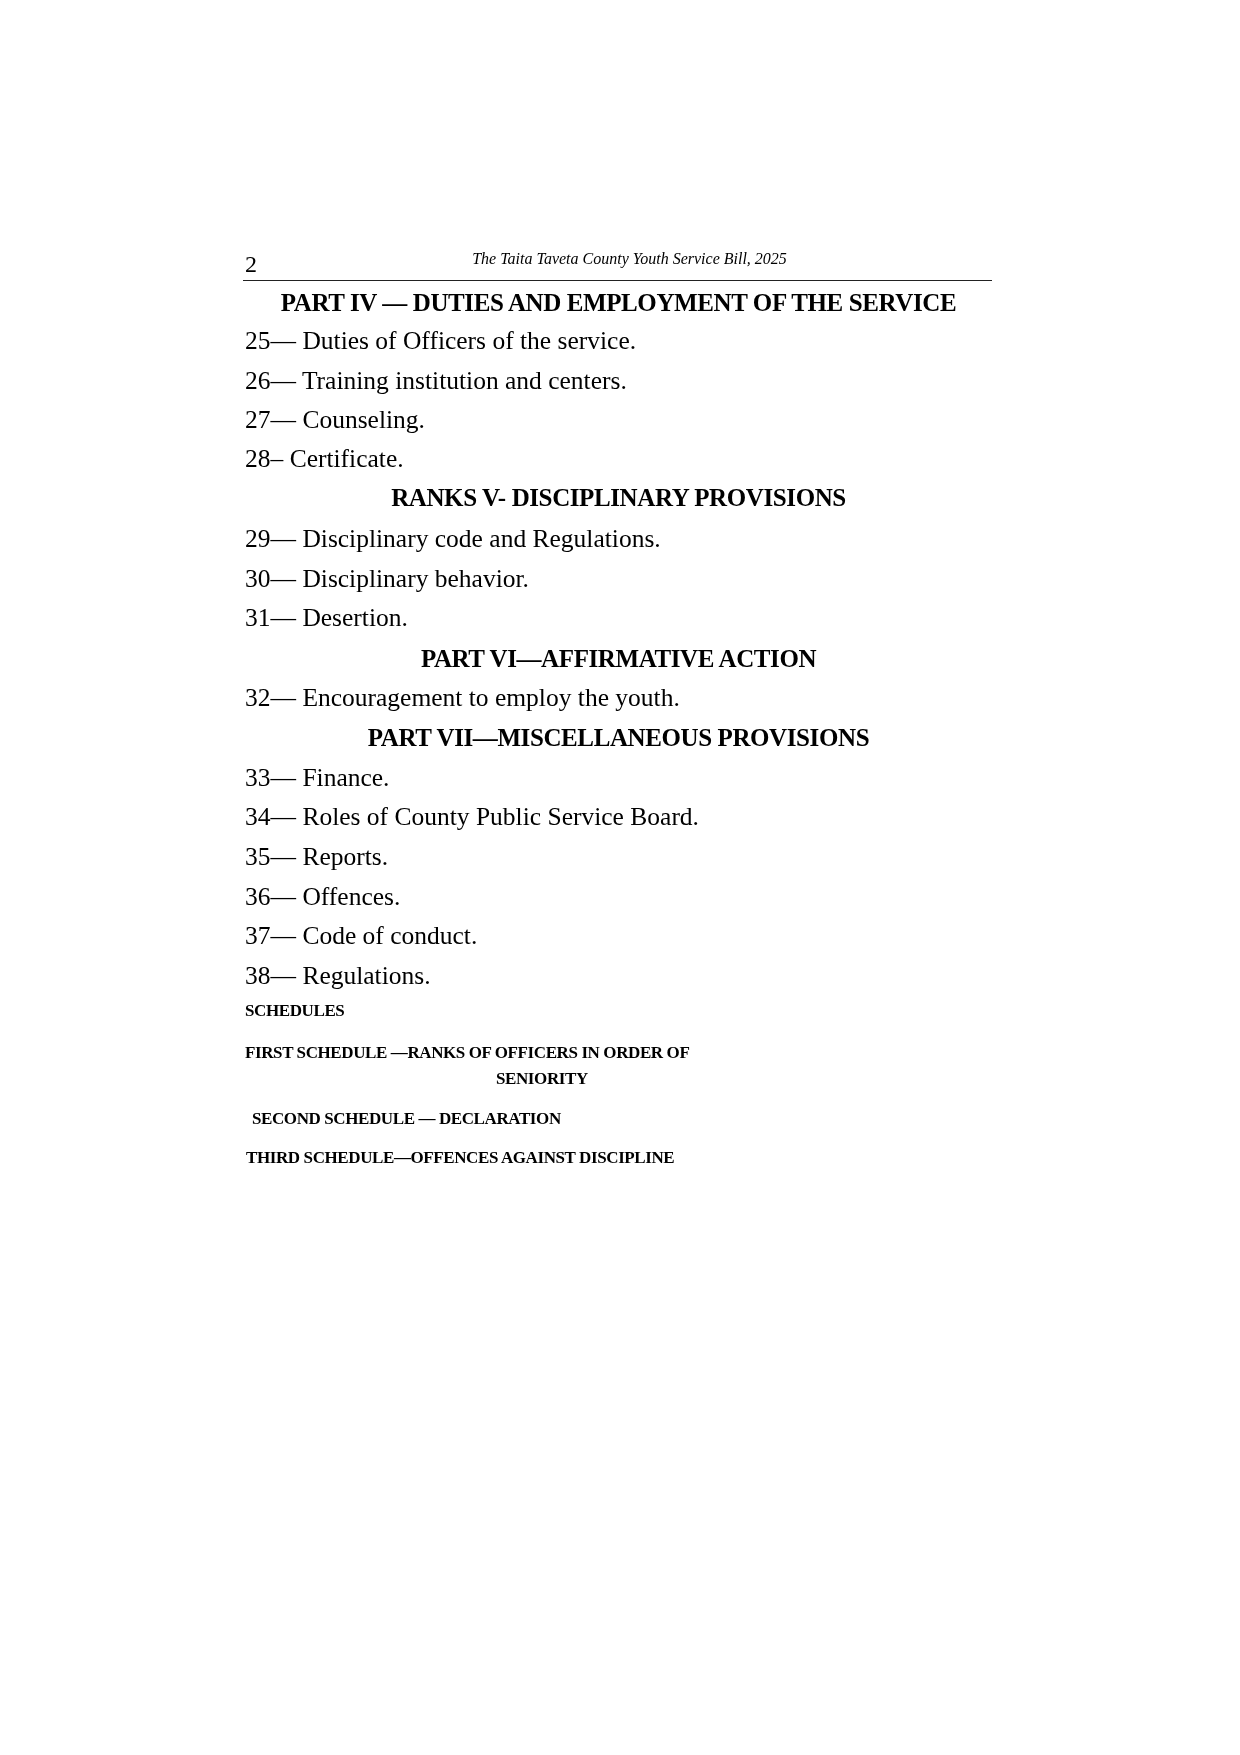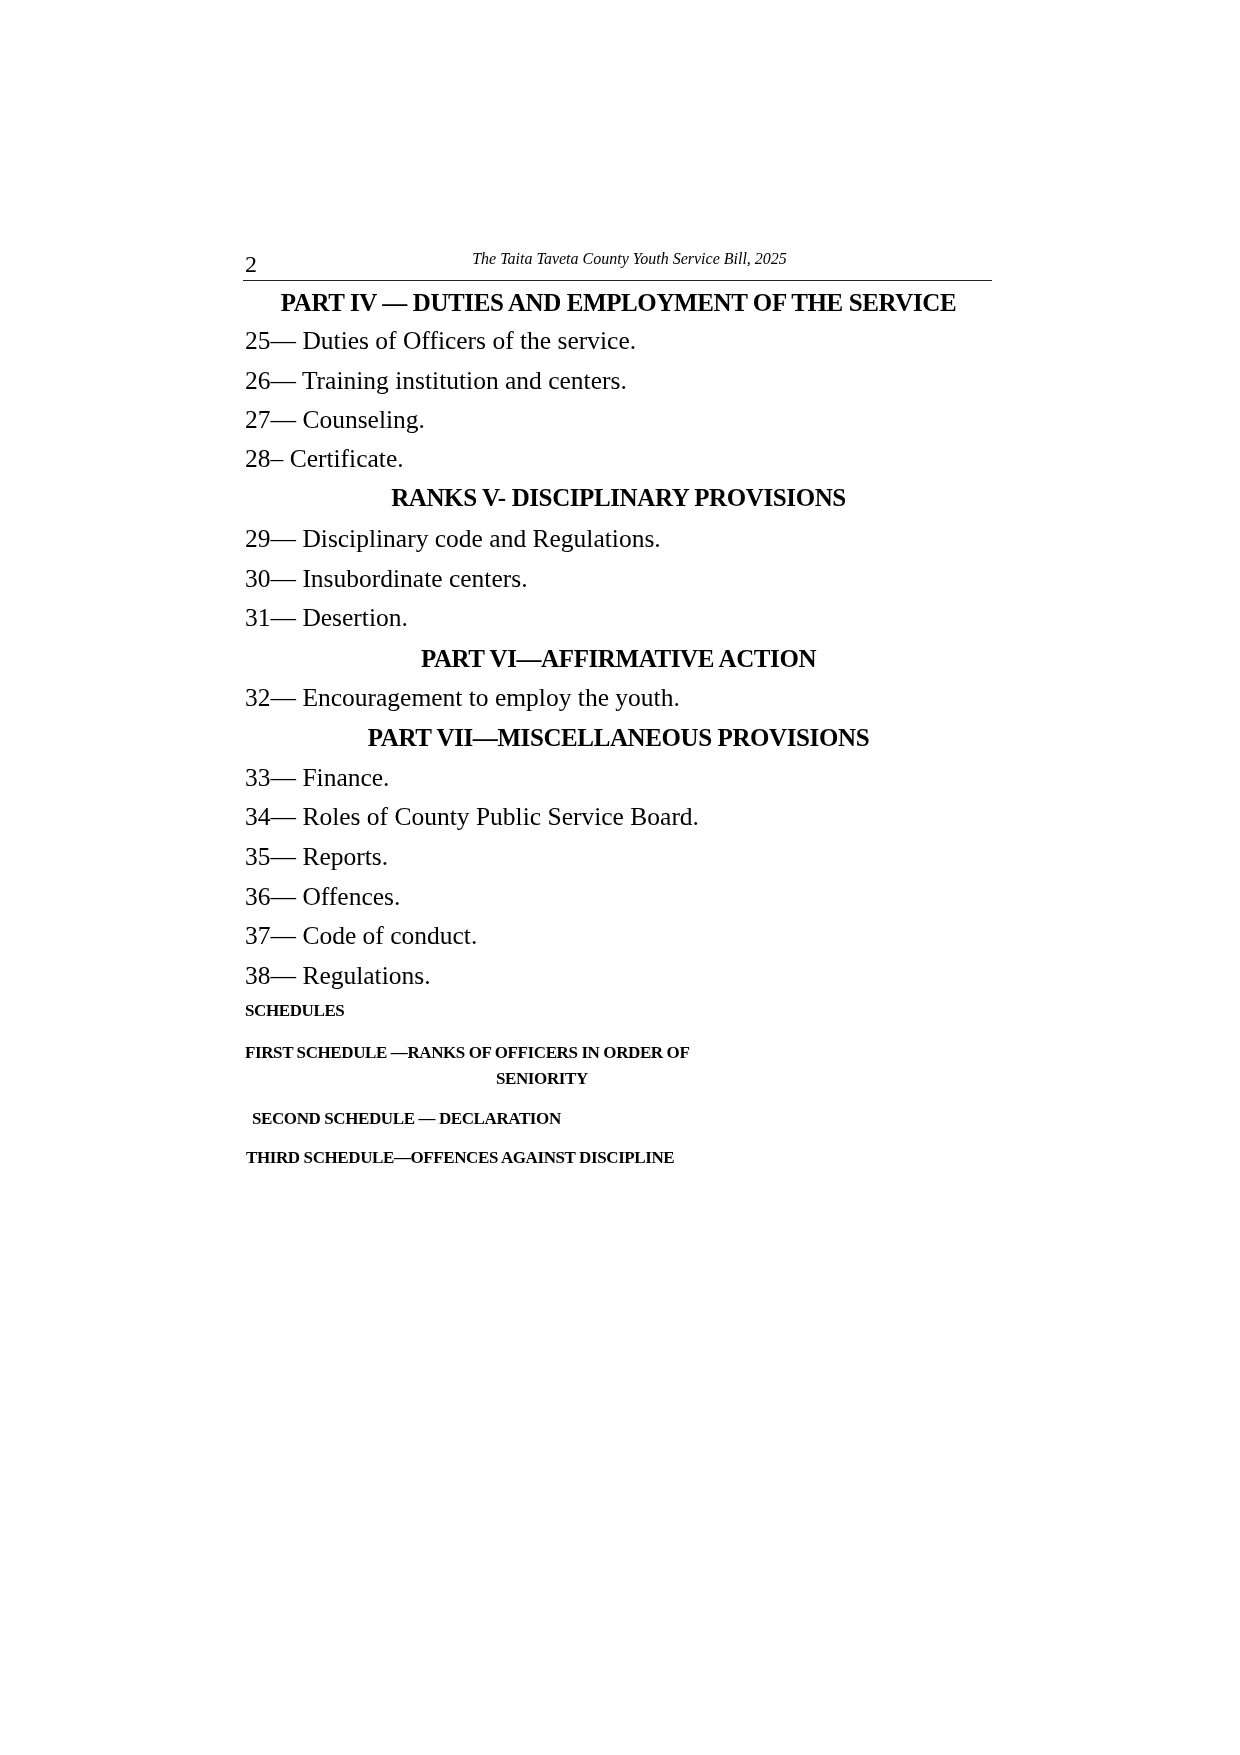--- a/index.html
+++ b/index.html
@@ -72,21 +72,21 @@
 <div class="rule"></div>
 
 <div class="line heading center" style="top:290px;text-align:center;">PART IV — DUTIES AND EMPLOYMENT OF THE SERVICE</div>
 <div class="line item" style="top:328px;"><span class="num">25—</span> <span>Duties of Officers of the service.</span></div>
 <div class="line item" style="top:368px;"><span class="num">26—</span> <span>Training institution and centers.</span></div>
 <div class="line item" style="top:407px;"><span class="num">27—</span> <span>Counseling.</span></div>
 <div class="line item" style="top:446px;"><span class="num">28–</span> <span>Certificate.</span></div>
 
 <div class="line heading center" style="top:485px;">RANKS V- DISCIPLINARY PROVISIONS</div>
 <div class="line item" style="top:526px;"><span class="num">29—</span> <span>Disciplinary code and Regulations.</span></div>
-<div class="line item" style="top:566px;"><span class="num">30—</span> <span>Insubordinate centers.</span></div>
+<div class="line item" style="top:566px;"><span class="num">30—</span> <span>Disciplinary behavior.</span></div>
 <div class="line item" style="top:605px;"><span class="num">31—</span> <span>Desertion.</span></div>
 
 <div class="line heading center" style="top:646px;">PART VI—AFFIRMATIVE ACTION</div>
 <div class="line item" style="top:685px;"><span class="num">32—</span> <span>Encouragement to employ the youth.</span></div>
 
 <div class="line heading center" style="top:725px;text-align:center;">PART VII—MISCELLANEOUS PROVISIONS</div>
 <div class="line item" style="top:765px;"><span class="num">33—</span> <span>Finance.</span></div>
 <div class="line item" style="top:804px;"><span class="num">34—</span> <span>Roles of County Public Service Board.</span></div>
 <div class="line item" style="top:844px;"><span class="num">35—</span> <span>Reports.</span></div>
 <div class="line item" style="top:884px;"><span class="num">36—</span> <span>Offences.</span></div>

